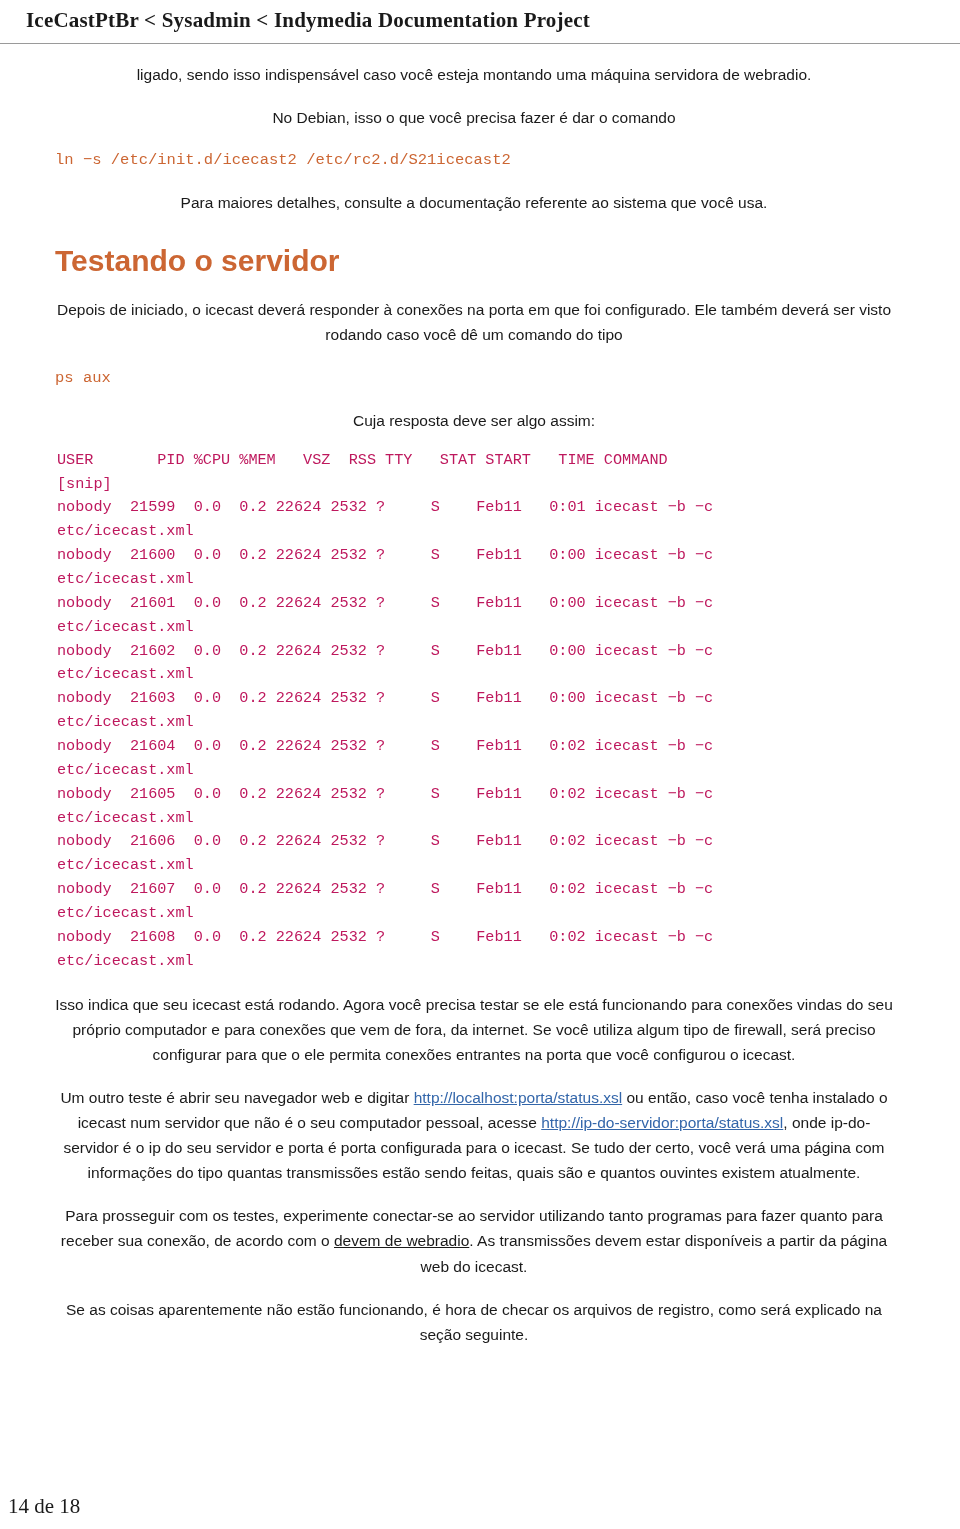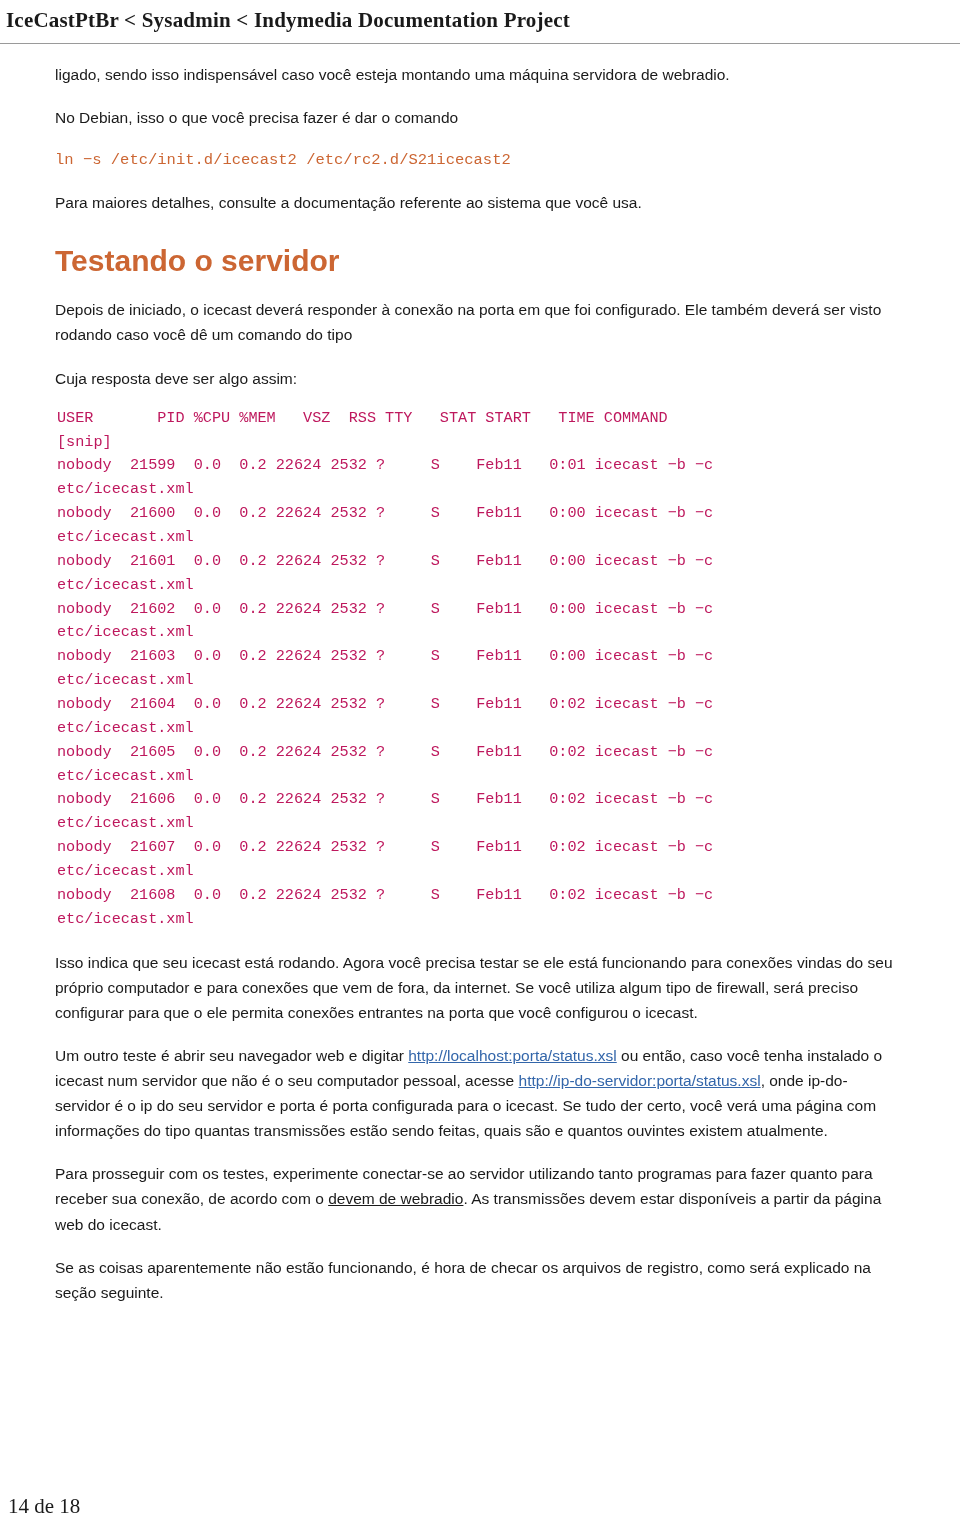--- a/index.html
+++ b/index.html
@@ -20,36 +20,37 @@
     position: relative;
     box-sizing: border-box;
   }
   .header {
     font-family: "Liberation Serif", serif;
     font-weight: bold;
     font-size: 21px;
     color: #1a1a1a;
     padding: 8px 0 0 6px;
     letter-spacing: 0.2px;
+    margin-left: 20px;
   }
   .hrule {
     border: none;
     border-top: 1px solid #9a9a9a;
     margin: 10px 0 0 0;
     width: 100%;
   }
   .content {
     padding: 0 52px 0 55px;
   }
   p.body {
     font-size: 15.5px;
     line-height: 1.62;
     color: #1a1a1a;
     margin: 18px 15px 0 0;
-    text-align: left;
+    text-align: center;
   }
   pre.code {
     font-family: "Liberation Mono", monospace;
     font-size: 15.5px;
     line-height: 1.55;
     color: #cc6633;
     margin: 18px 0 0 0;
     white-space: pre-wrap;
     word-break: break-word;
   }
@@ -106,22 +107,23 @@
     <p class="body">ligado, sendo isso indispensável caso você esteja montando uma máquina servidora de webradio.</p>
 
     <p class="body">No Debian, isso o que você precisa fazer é dar o comando</p>
 
     <pre class="code">ln −s /etc/init.d/icecast2 /etc/rc2.d/S21icecast2</pre>
 
     <p class="body">Para maiores detalhes, consulte a documentação referente ao sistema que você usa.</p>
 
     <h2 class="section">Testando o servidor</h2>
 
-    <p class="body">Depois de iniciado, o icecast deverá responder à conexão na porta em que foi configurado. Ele também deverá ser visto rodando caso você dê um comando do tipo</p>
+    <p class="body">Depois de iniciado, o icecast deverá responder à conexões na porta em que foi configurado. Ele também deverá ser visto rodando caso você dê um comando do tipo</p>
 
+    <pre class="code">ps aux</pre>
 
     <p class="body">Cuja resposta deve ser algo assim:</p>
 
     <pre class="listing">USER       PID %CPU %MEM   VSZ  RSS TTY   STAT START   TIME COMMAND
 [snip]
 nobody  21599  0.0  0.2 22624 2532 ?     S    Feb11   0:01 icecast −b −c
 etc/icecast.xml
 nobody  21600  0.0  0.2 22624 2532 ?     S    Feb11   0:00 icecast −b −c
 etc/icecast.xml
 nobody  21601  0.0  0.2 22624 2532 ?     S    Feb11   0:00 icecast −b −c

